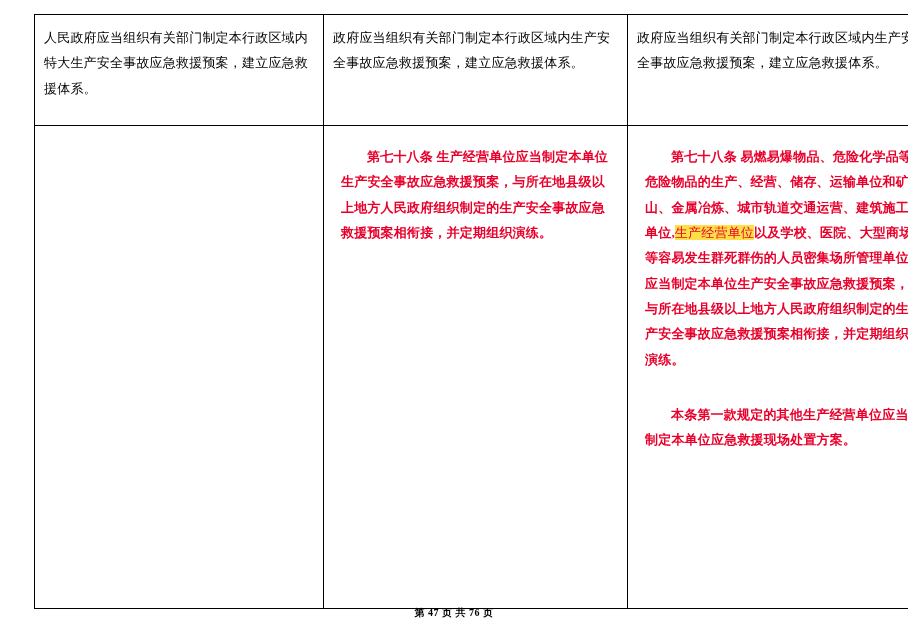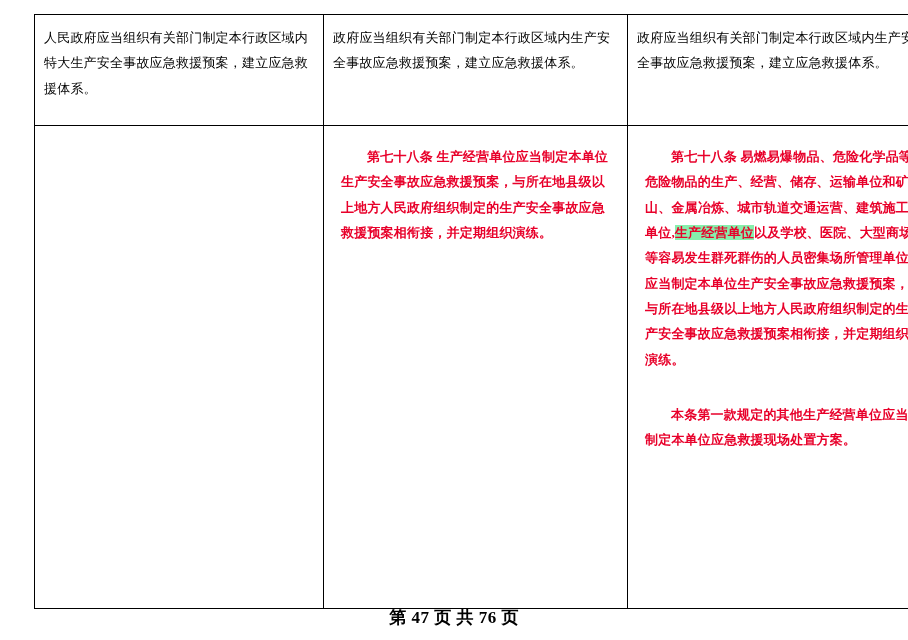--- a/index.html
+++ b/index.html
@@ -41,40 +41,40 @@
   td.col1 { width: 270px; }
   td.col2 { width: 285px; }
   td.col3 { width: 285px; }
 
   .p-black { color: #000000; margin: 0; }
   .p-red   { color: #e8002a; margin: 8px; font-weight: bold; }
   .indent { text-indent: 2em; }
   .gap { height: 14px; }
 
   .hl {
-    background: #86efac;
+    background: #fde047;
     color: #e8002a;
-    font-weight: bold;
+    font-weight: normal;
   }
   .red-bold {
     color: #e8002a;
     font-weight: bold;
   }
 
   
   tr.row1 td { height: 88px; }
   tr.row2 td { height: 460px; }
 
   .footer {
     position: absolute;
     left: 0;
     top: 606px;
     width: 908px;
     text-align: center;
-    font-size: 17px;
+    font-size: 10px;
     font-weight: bold;
     color: #000000;
     letter-spacing: 0.5px;
   }
 </style>
 </head>
 <body>
 
 <div class="page">
 

